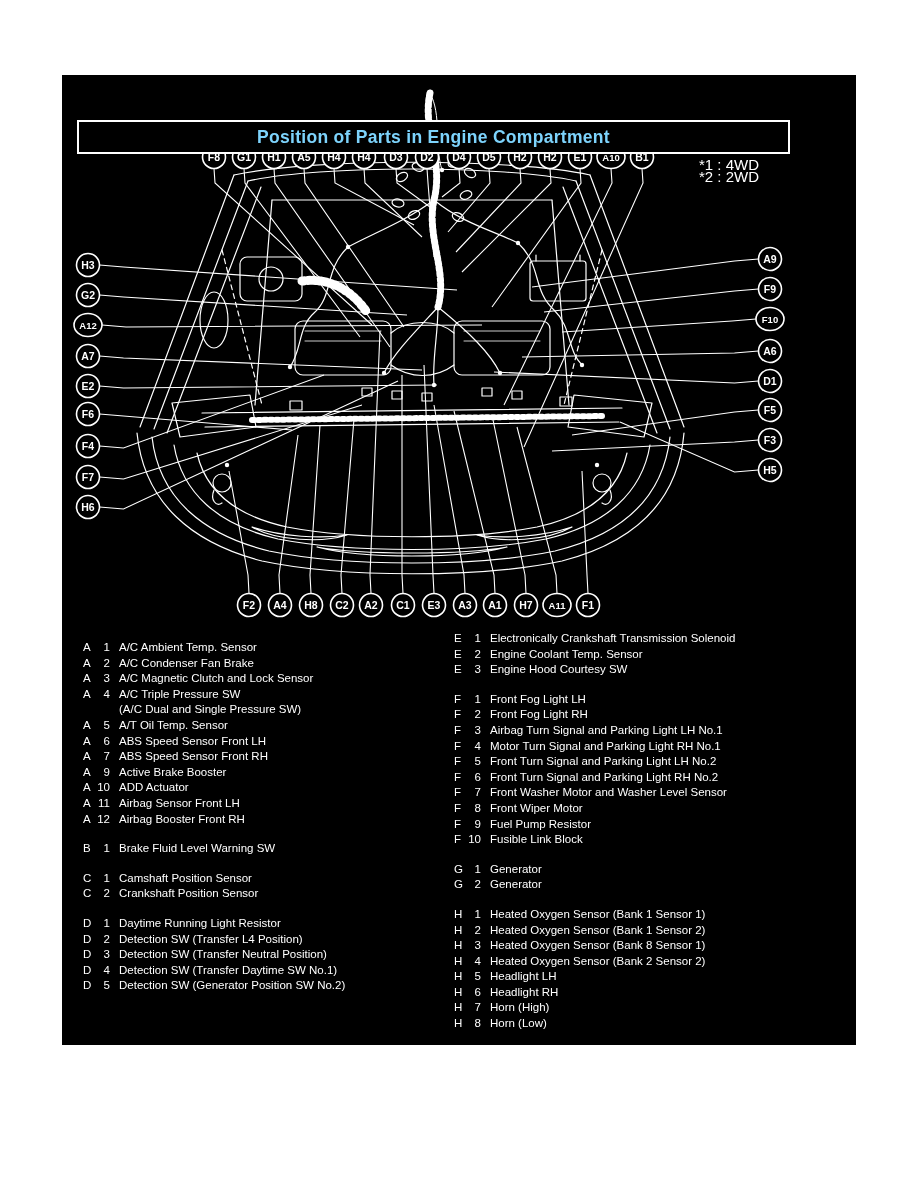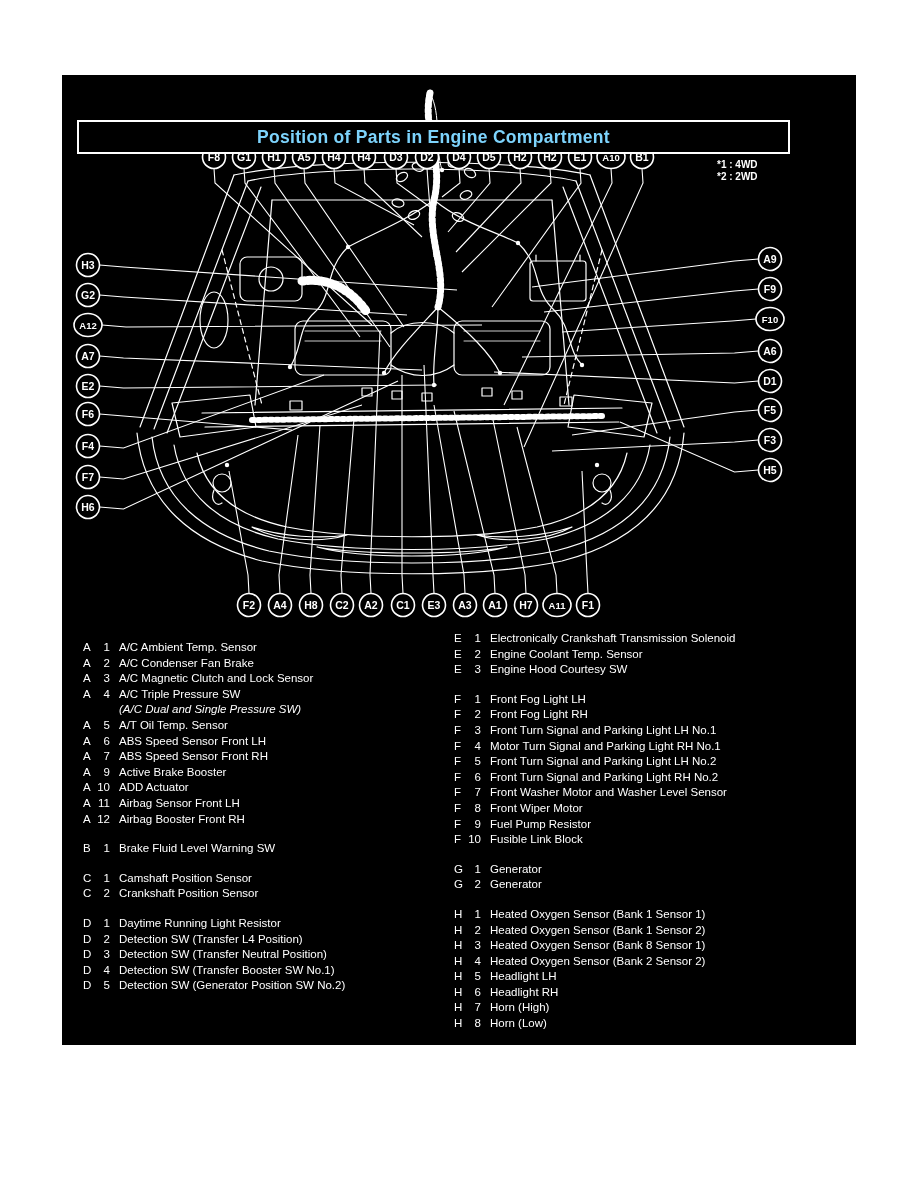--- a/index.html
+++ b/index.html
@@ -11,33 +11,33 @@
     position:absolute;left:62px;top:75px;width:794px;height:970px;
     background:#000000;color:#ffffff;
   }
   .title-box{
     position:absolute;left:15px;top:17px;width:709px;height:30px;
     border:2px solid #ffffff;display:flex;align-items:center;justify-content:center;
     font-weight:bold;font-size:17.5px;letter-spacing:.3px;color:#7dd3fc;
     z-index:3;background:#000000;margin-top:28px;
   }
   .notes{
-    position:absolute;left:655px;top:84px;font-size:10px;line-height:12px;
-    font-weight:bold;color:#ffffff;z-index:3;white-space:nowrap;
+    position:absolute;left:637px;top:84px;font-size:15px;line-height:12px;
+    font-weight:normal;color:#ffffff;z-index:3;white-space:nowrap;
   }
   svg.diagram{position:absolute;left:0;top:0;z-index:2;}
   .legend{position:absolute;left:0;top:556px;width:100%;z-index:3;}
   .legend .col{position:absolute;top:0;}
   #legend-left{left:21px;top:9px;}
   #legend-right{left:392px;top:0;}
   .legend .section{margin:0 0 14px 0;}
   .legend .row{display:flex;font-size:11.5px;line-height:15.6px;white-space:nowrap;color:#ffffff;}
   .legend .letter{width:13px;}
   .legend .num{width:14px;text-align:right;margin-right:9px;}
-  .legend .sub{font-size:11.5px;line-height:15.6px;padding-left:36px;white-space:nowrap;color:#ffffff;font-style:italic;}
+  .legend .sub{font-size:11.5px;line-height:15.6px;padding-left:36px;white-space:nowrap;color:#ffffff;}
 </style>
 </head>
 <body>
 
 <div class="page">
   <div class="board">
 
     <div class="title-box">
       <span>Position of Parts in Engine Compartment</span>
     </div>
@@ -470,21 +470,21 @@
               <span class="name">Detection SW (Transfer L4 Position)</span>
             </div>
             <div class="row">
               <span class="letter">D</span>
               <span class="num">3</span>
               <span class="name">Detection SW (Transfer Neutral Position)</span>
             </div>
             <div class="row">
               <span class="letter">D</span>
               <span class="num">4</span>
-              <span class="name">Detection SW (Transfer Booster SW No.1)</span>
+              <span class="name">Detection SW (Transfer Daytime SW No.1)</span>
             </div>
             <div class="row">
               <span class="letter">D</span>
               <span class="num">5</span>
               <span class="name">Detection SW (Generator Position SW No.2)</span>
             </div>
           </div>
         </div>
       <div class="col" id="legend-right">
           <div class="section">
@@ -511,21 +511,21 @@
               <span class="name">Front Fog Light LH</span>
             </div>
             <div class="row">
               <span class="letter">F</span>
               <span class="num">2</span>
               <span class="name">Front Fog Light RH</span>
             </div>
             <div class="row">
               <span class="letter">F</span>
               <span class="num">3</span>
-              <span class="name">Front Turn Signal and Parking Light LH No.1</span>
+              <span class="name">Airbag Turn Signal and Parking Light LH No.1</span>
             </div>
             <div class="row">
               <span class="letter">F</span>
               <span class="num">4</span>
               <span class="name">Motor Turn Signal and Parking Light RH No.1</span>
             </div>
             <div class="row">
               <span class="letter">F</span>
               <span class="num">5</span>
               <span class="name">Front Turn Signal and Parking Light LH No.2</span>

